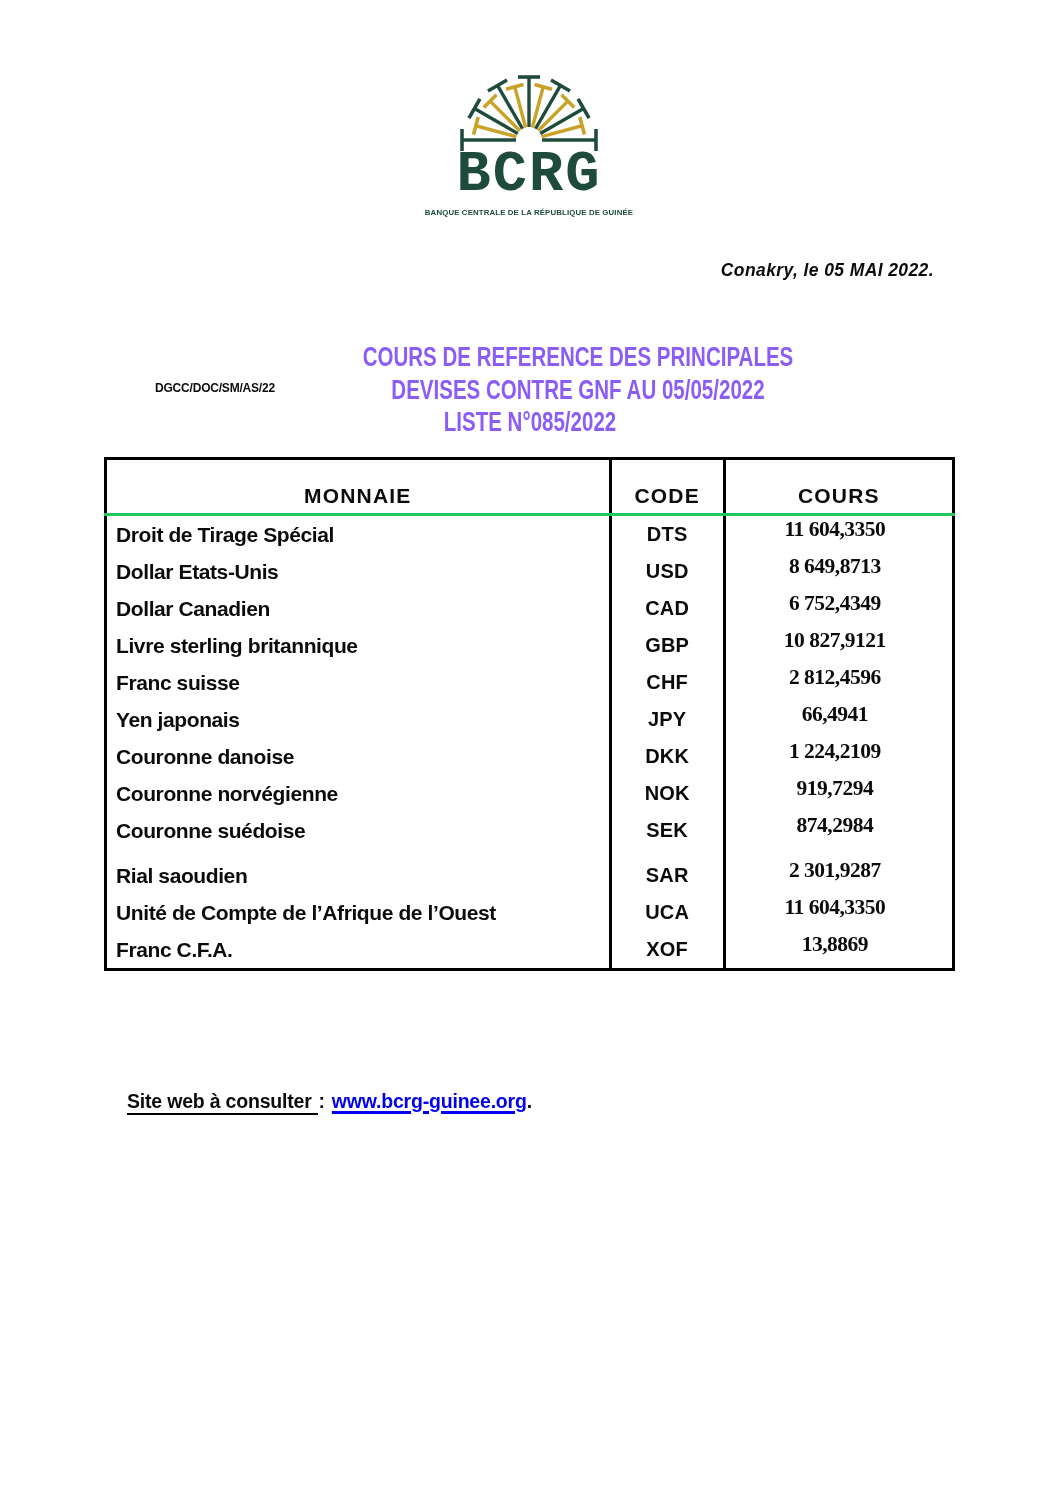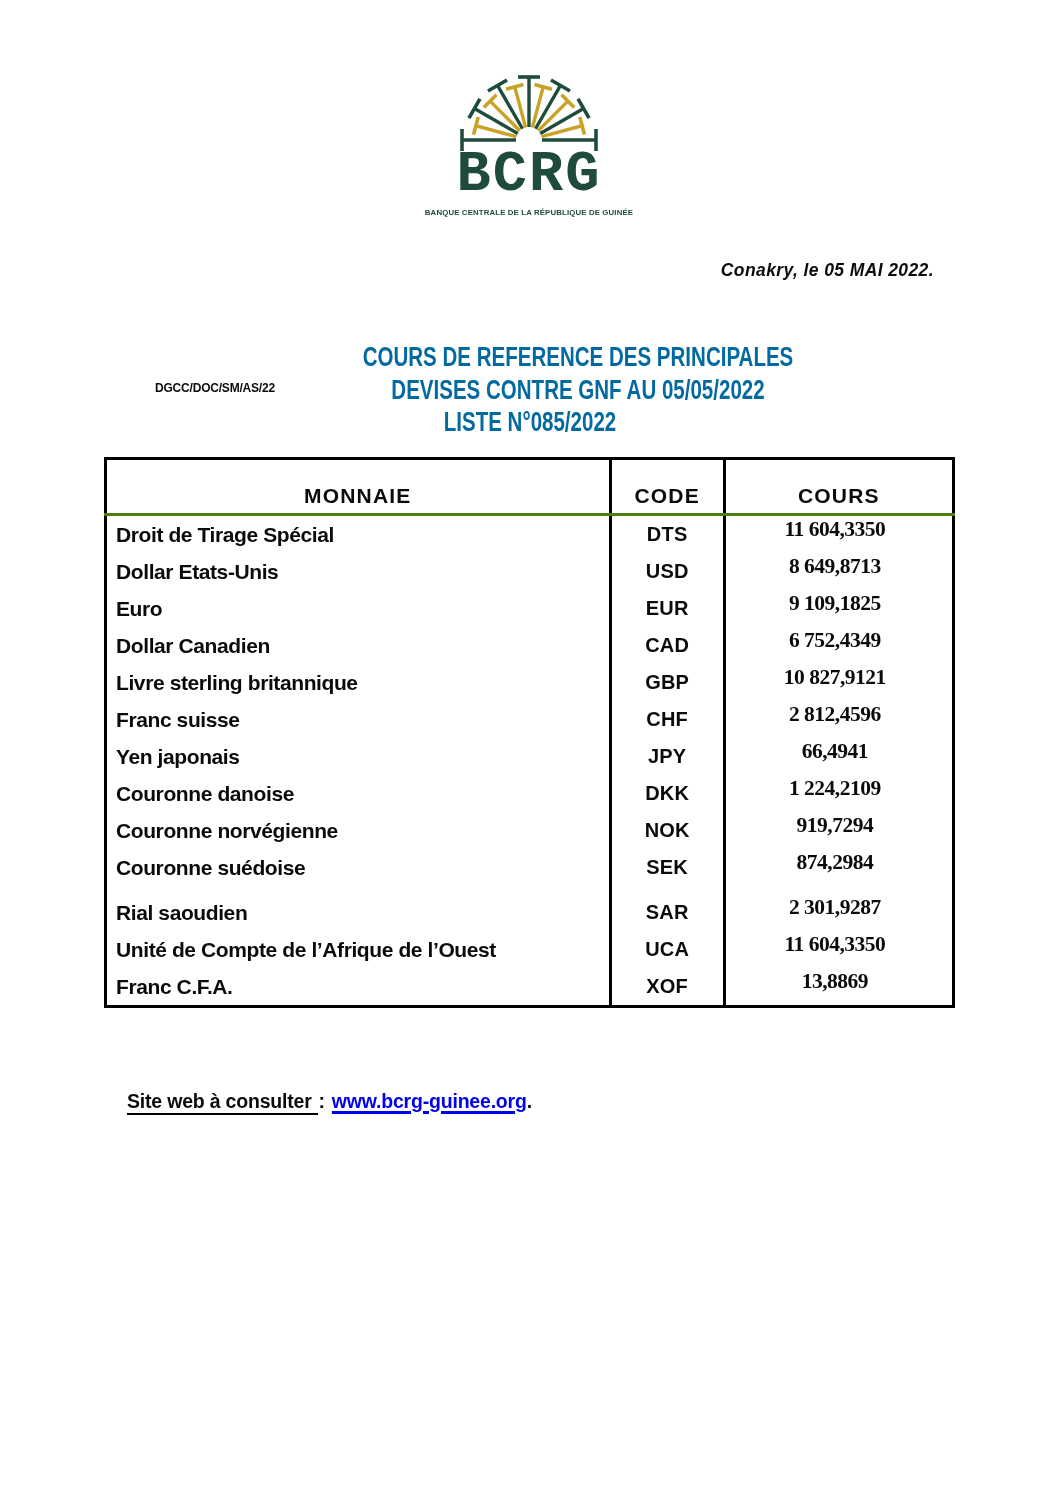--- a/index.html
+++ b/index.html
@@ -36,33 +36,33 @@
   }
   .ref-code{
     position:absolute;left:155px;top:381px;
     font-weight:bold;font-size:12px;letter-spacing:-.2px;
   }
 
   
   .doc-title{
     position:absolute;top:341px;left:0;width:960px;padding-left:98px;
     text-align:center;font-weight:bold;font-size:27px;line-height:32.5px;
-    color:#0369a1;
+    color:#8b5cf6;
   }
   .doc-title .t-line{transform:scaleX(.76);transform-origin:50% 50%;white-space:nowrap;}
   .doc-title .t-line.shift-left{position:relative;left:-48px;}
 
   
   table.rates{
     position:absolute;left:104px;top:457px;width:851px;
     border-collapse:collapse;table-layout:fixed;
     border:3px solid #000;
   }
   table.rates th{
-    border-bottom:3px solid #4d7c0f;height:48px;vertical-align:bottom;
+    border-bottom:3px solid #22c55e;height:48px;vertical-align:bottom;
     padding:0 0 5px 0;font-size:21px;font-weight:bold;letter-spacing:1.2px;
     text-align:center;
   }
   .col-sep{border-left:3px solid #000;border-right:3px solid #000;}
   table.rates td{height:35px;vertical-align:middle;}
   td.cell-monnaie{
     text-align:left;padding-left:9px;font-weight:bold;font-size:21px;
     letter-spacing:-.4px;white-space:nowrap;
   }
   td.cell-code{text-align:center;font-weight:bold;font-size:20px;letter-spacing:.2px;}
@@ -152,25 +152,20 @@
           <td class="cell-monnaie">Droit de Tirage Spécial</td>
           <td class="cell-code col-sep">DTS</td>
           <td class="cell-cours"><span>11 604,3350</span></td>
         </tr>
         <tr>
           <td class="cell-monnaie">Dollar Etats-Unis</td>
           <td class="cell-code col-sep">USD</td>
           <td class="cell-cours"><span>8 649,8713</span></td>
         </tr>
         <tr>
-          <td class="cell-monnaie">Euro</td>
-          <td class="cell-code col-sep">EUR</td>
-          <td class="cell-cours"><span>9 109,1825</span></td>
-        </tr>
-        <tr>
           <td class="cell-monnaie">Dollar Canadien</td>
           <td class="cell-code col-sep">CAD</td>
           <td class="cell-cours"><span>6 752,4349</span></td>
         </tr>
         <tr>
           <td class="cell-monnaie">Livre sterling britannique</td>
           <td class="cell-code col-sep">GBP</td>
           <td class="cell-cours"><span>10 827,9121</span></td>
         </tr>
         <tr>

